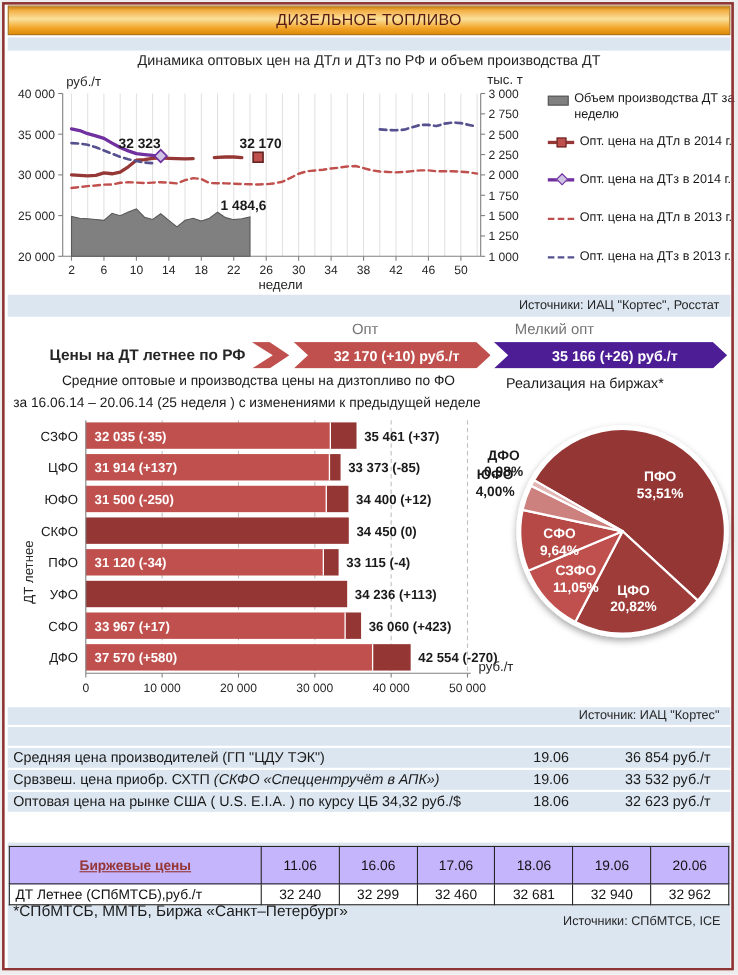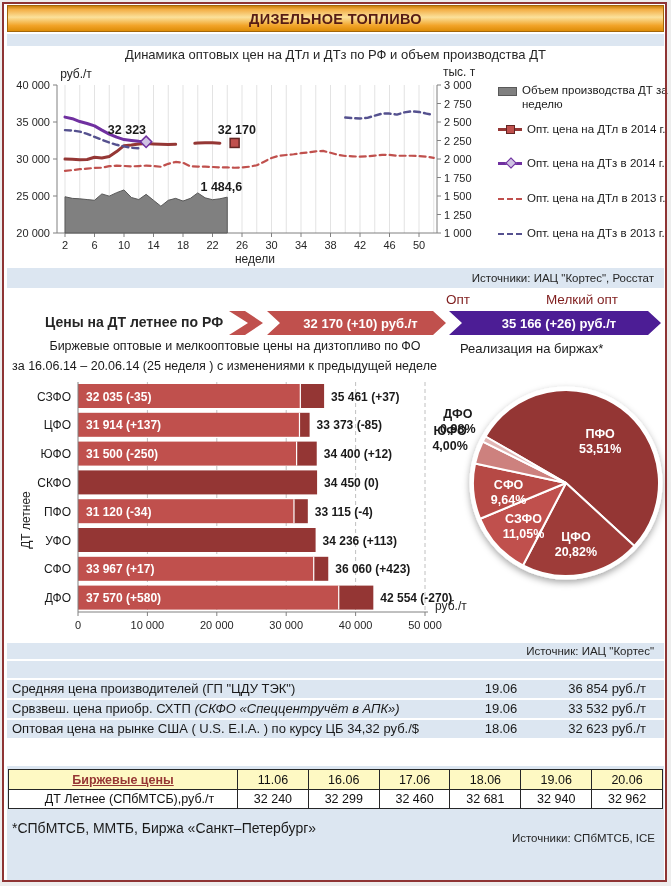--- a/index.html
+++ b/index.html
@@ -2,21 +2,21 @@
 <html><head>
 <meta charset="utf-8">
 <style>
 *{margin:0;padding:0;box-sizing:border-box}
 html,body{width:671px;height:886px}
 body{background:#ededed;font-family:"Liberation Sans",sans-serif;position:relative;overflow:hidden}
 .frame{position:absolute;left:2px;top:2px;width:665px;height:880px;border:2px solid #8e3434;background:#fff;z-index:0}
 .band-orange{position:absolute;left:7px;top:5px;width:657px;height:27px;z-index:3;
   background:linear-gradient(180deg,#c8800e 0%,#f3ae45 14%,#fbe19b 45%,#f2a429 78%,#dd8c07 100%);
   border:1px solid #a36608;display:flex;align-items:center;justify-content:center}
-.band-orange span{font-weight:bold;font-size:14.5px;color:#561c15;letter-spacing:.3px}
+.band-orange span{font-weight:normal;font-size:14.5px;color:#561c15;letter-spacing:.3px}
 .strip-blue{position:absolute;left:7px;top:34px;width:657px;height:12px;background:#dce6f1;z-index:2}
 .chart-title{position:absolute;left:0;top:47px;width:671px;text-align:center;font-size:13px;color:#262626;z-index:3}
 #charts{position:absolute;left:0;top:0;width:671px;height:886px;z-index:2}
 #charts text{font-family:"Liberation Sans",sans-serif}
 .tick{font-size:11px;fill:#262626}
 .ann{font-size:12.5px;font-weight:bold;fill:#1a1a1a}
 .axis-t{font-size:12px;fill:#262626}
 .barlab-in{font-size:12px;font-weight:bold;fill:#ffffff}
 .barlab-out{font-size:12px;font-weight:bold;fill:#1a1a1a}
 .cat{font-size:12px;fill:#1a1a1a}
@@ -29,21 +29,21 @@
 .m-line.red{background:#953735}
 .m-line.purple{background:#7030a0}
 .m-line .sq{position:absolute;left:8px;top:-3.5px;width:9px;height:9px;background:#c0504d;border:1.5px solid #632523}
 .m-line .dia{position:absolute;left:9px;top:-3px;width:8px;height:8px;background:#cfc3e3;border:1.5px solid #7030a0;transform:rotate(45deg)}
 .m-dash{width:24px;height:0;margin-top:6px;flex:none}
 .m-dash.red{border-top:2.5px dashed #c0504d}
 .m-dash.purple{border-top:2.5px dashed #55518f}
 .band-src{position:absolute;left:7px;width:657px;background:#dce6f1;color:#262626;font-size:11.5px;text-align:right;z-index:3}
 .src-top{top:268px;height:20px;line-height:20px;padding-right:10px}
 .src-mid{top:643px;height:16px;line-height:16px;padding-right:10px}
-.hdr-sm{position:absolute;z-index:3;font-size:13.5px;color:#7f1d1d;text-align:right}
+.hdr-sm{position:absolute;z-index:3;font-size:13.5px;color:#737373;text-align:left}
 .banner-label{position:absolute;left:45px;top:314px;font-size:14px;font-weight:bold;color:#262626;z-index:3}
 .arrow{position:absolute;top:311px;height:24px;z-index:3;display:flex;align-items:center;justify-content:center;
   color:#fff;font-weight:bold;font-size:13px}
 .arrow-frag{left:229px;width:34px;background:#c0504d;
   clip-path:polygon(0 0,16px 0,100% 50%,16px 100%,0 100%,19px 50%)}
 .arrow-opt{left:267px;width:179px;background:#c0504d;padding-left:8px;
   clip-path:polygon(0 0,calc(100% - 13px) 0,100% 50%,calc(100% - 13px) 100%,0 100%,13px 50%)}
 .arrow-melk{left:449px;width:212px;background:#4c1d95;padding-left:8px;
   clip-path:polygon(0 0,calc(100% - 13px) 0,100% 50%,calc(100% - 13px) 100%,0 100%,13px 50%)}
 .subtitle1{position:absolute;left:20px;top:339px;width:430px;text-align:center;font-size:12.5px;color:#1a1a1a;z-index:3}
@@ -51,23 +51,23 @@
 .pie-title{position:absolute;left:460px;top:341px;width:205px;text-align:left;font-size:13px;color:#1a1a1a;z-index:3}
 .spacer-row{position:absolute;left:7px;top:661px;width:657px;height:17px;background:#dce6f1;z-index:2}
 .srow{position:absolute;left:7px;width:657px;height:18px;background:#dce6f1;font-size:13px;color:#1a1a1a;z-index:3}
 .srow .lbl{position:absolute;left:5px;top:1px;white-space:nowrap}
 .srow .lbl i{font-style:italic}
 .srow .date{position:absolute;left:464px;width:60px;text-align:center;top:1px}
 .srow .val{position:absolute;right:18px;width:150px;text-align:right;top:1px}
 .bottom-blue{position:absolute;left:7px;top:766px;width:657px;height:114px;background:#dce6f1;z-index:1}
 table.exch{position:absolute;left:8px;top:769px;width:655px;border-collapse:collapse;table-layout:fixed;z-index:3;background:#fff}
 table.exch td{border:1px solid #262626;font-size:12.5px;color:#111;text-align:center;height:19px;padding:0 3px}
-table.exch tr.hdr td{background:#fef9c3;height:20px}
+table.exch tr.hdr td{background:#c4b5fd;height:34px}
 table.exch td.cap{font-weight:bold;text-decoration:underline;color:#963634}
-table.exch td.lbl{text-align:center;padding-left:16px}
+table.exch td.lbl{text-align:left;padding-left:5px}
 .src-bottom{position:absolute;right:16px;top:832px;font-size:11.5px;color:#262626;z-index:3}
 .footnote{position:absolute;left:12px;top:820px;font-size:14px;color:#1a1a1a;z-index:3}
 .frame-border{position:absolute;left:2px;top:2px;width:665px;height:880px;border:2px solid #8e3434;z-index:10;pointer-events:none}
 </style>
 </head>
 <body>
 
 <div class="frame"></div>
 
 <div class="band-orange">
@@ -299,21 +299,21 @@
 <div class="band-src src-top">Источники: ИАЦ "Кортес", Росстат</div>
 
 <div class="hdr-sm" style="left:320px;top:292px;width:150px">Опт</div>
 <div class="hdr-sm" style="left:468px;top:292px;width:150px">Мелкий опт</div>
 
 <div class="banner-label">Цены на ДТ летнее по РФ</div>
 <div class="arrow arrow-frag"></div>
 <div class="arrow arrow-opt">32 170 (+10) руб./т</div>
 <div class="arrow arrow-melk">35 166 (+26) руб./т</div>
 
-<div class="subtitle1">Биржевые оптовые и мелкооптовые цены на дизтопливо по ФО</div>
+<div class="subtitle1">Средние оптовые и производства цены на дизтопливо по ФО</div>
 <div class="subtitle2">за 16.06.14 – 20.06.14  (25 неделя ) с изменениями к предыдущей неделе</div>
 <div class="pie-title">Реализация на биржах*</div>
 
 <div class="band-src src-mid">Источник: ИАЦ "Кортес"</div>
 <div class="spacer-row"></div>
 
 <div class="srow" style="top:680px">
   <span class="lbl"><span>Средняя цена производителей (ГП "ЦДУ ТЭК")</span><i></i></span>
   <span class="date">19.06</span>
   <span class="val">36 854  руб./т</span>

